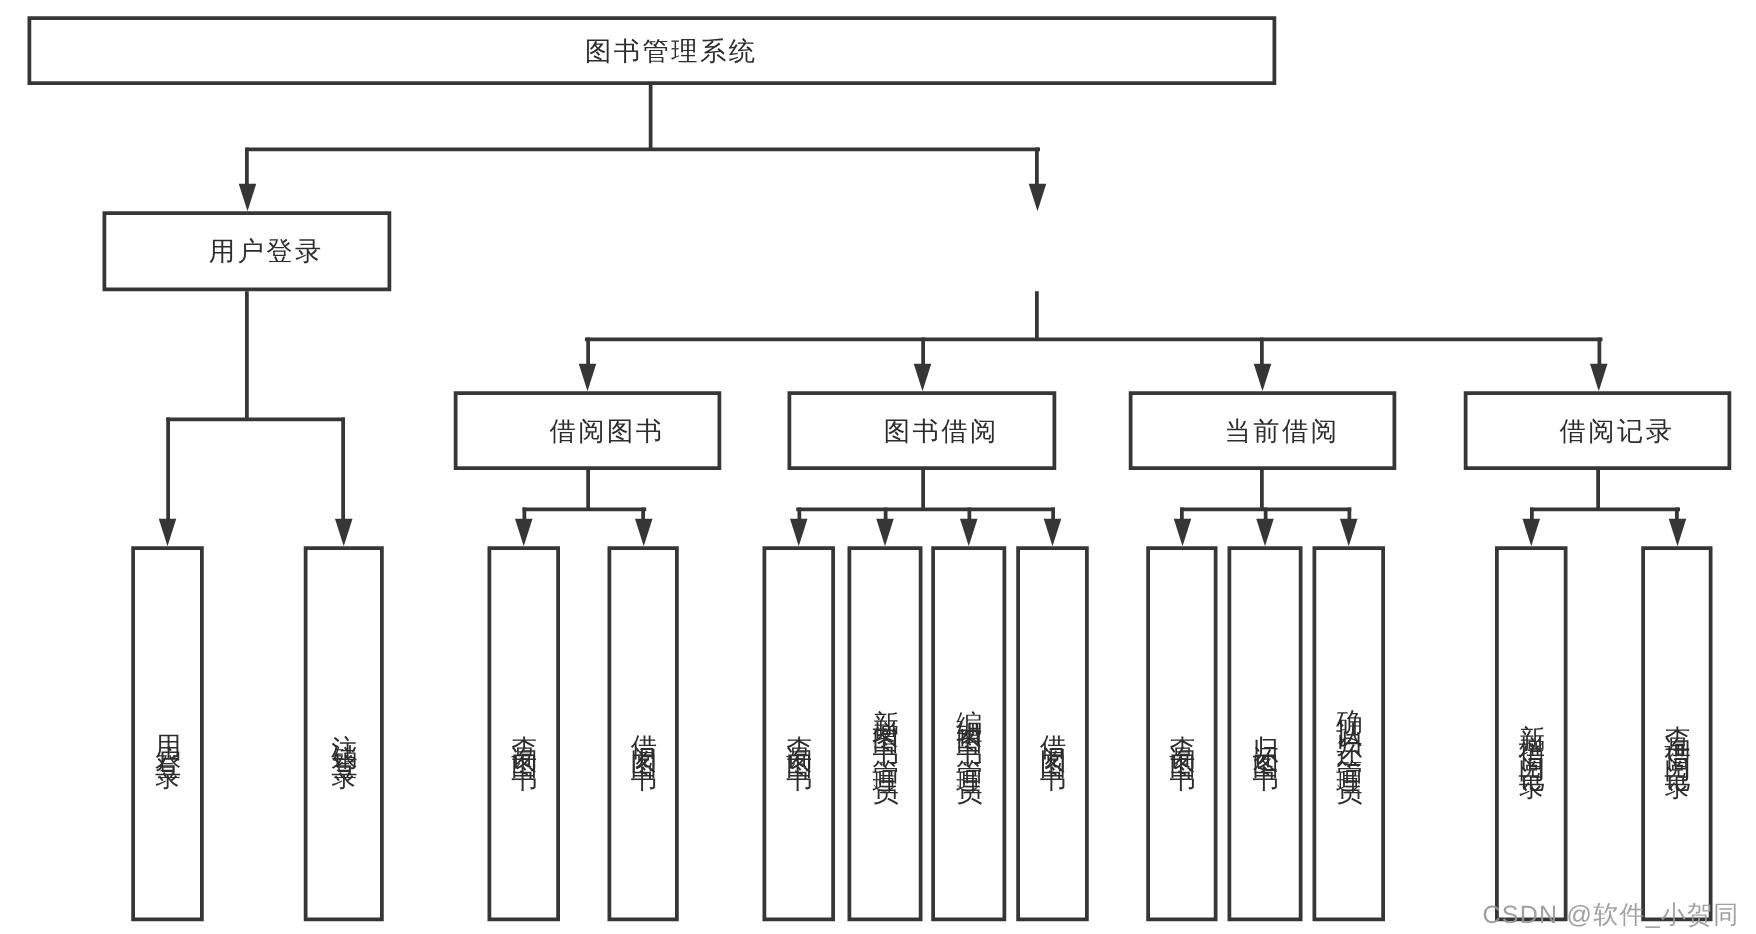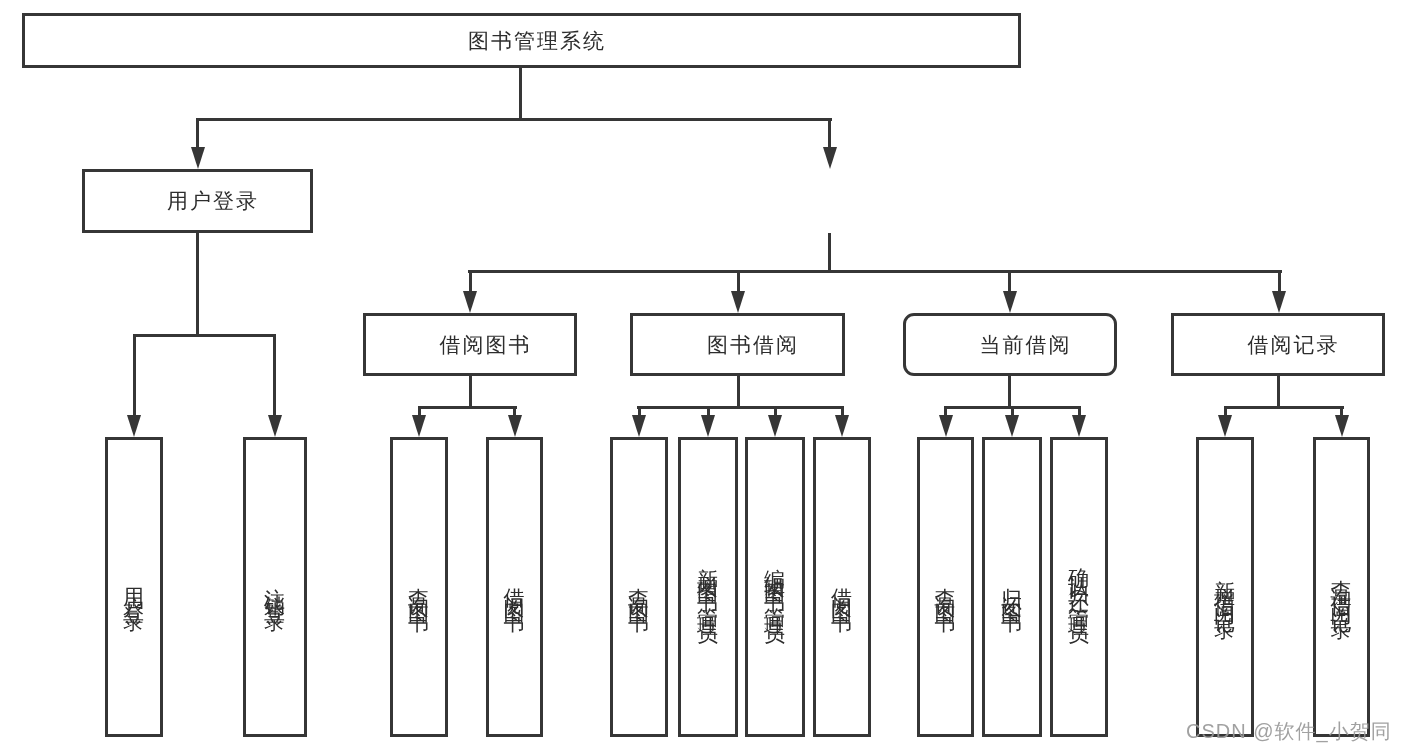--- a/index.html
+++ b/index.html
@@ -39,21 +39,21 @@
 
   <div class="node" style="left:22px; top:13px; width:999px; height:55px;">图书管理系统</div>
 
   <div class="node" style="left:82px; top:169px; width:231px; height:64px;">用户登录</div>
 
 
   <div class="node" style="left:363px; top:313px; width:214px; height:63px;">借阅图书</div>
 
   <div class="node" style="left:630px; top:313px; width:215px; height:63px;">图书借阅</div>
 
-  <div class="node" style="left:903px; top:313px; width:214px; height:63px;border-radius:11px;">当前借阅</div>
+  <div class="node" style="left:903px; top:313px; width:214px; height:63px;">当前借阅</div>
 
   <div class="node" style="left:1171px; top:313px; width:214px; height:63px;">借阅记录</div>
 
   <div class="vnode" style="left:105px; top:437px; width:58px; height:300px;">
     <span class="vtext">用户登录</span>
   </div>
   <div class="vnode" style="left:243px; top:437px; width:64px; height:300px;">
     <span class="vtext">注销登录</span>
   </div>
 

